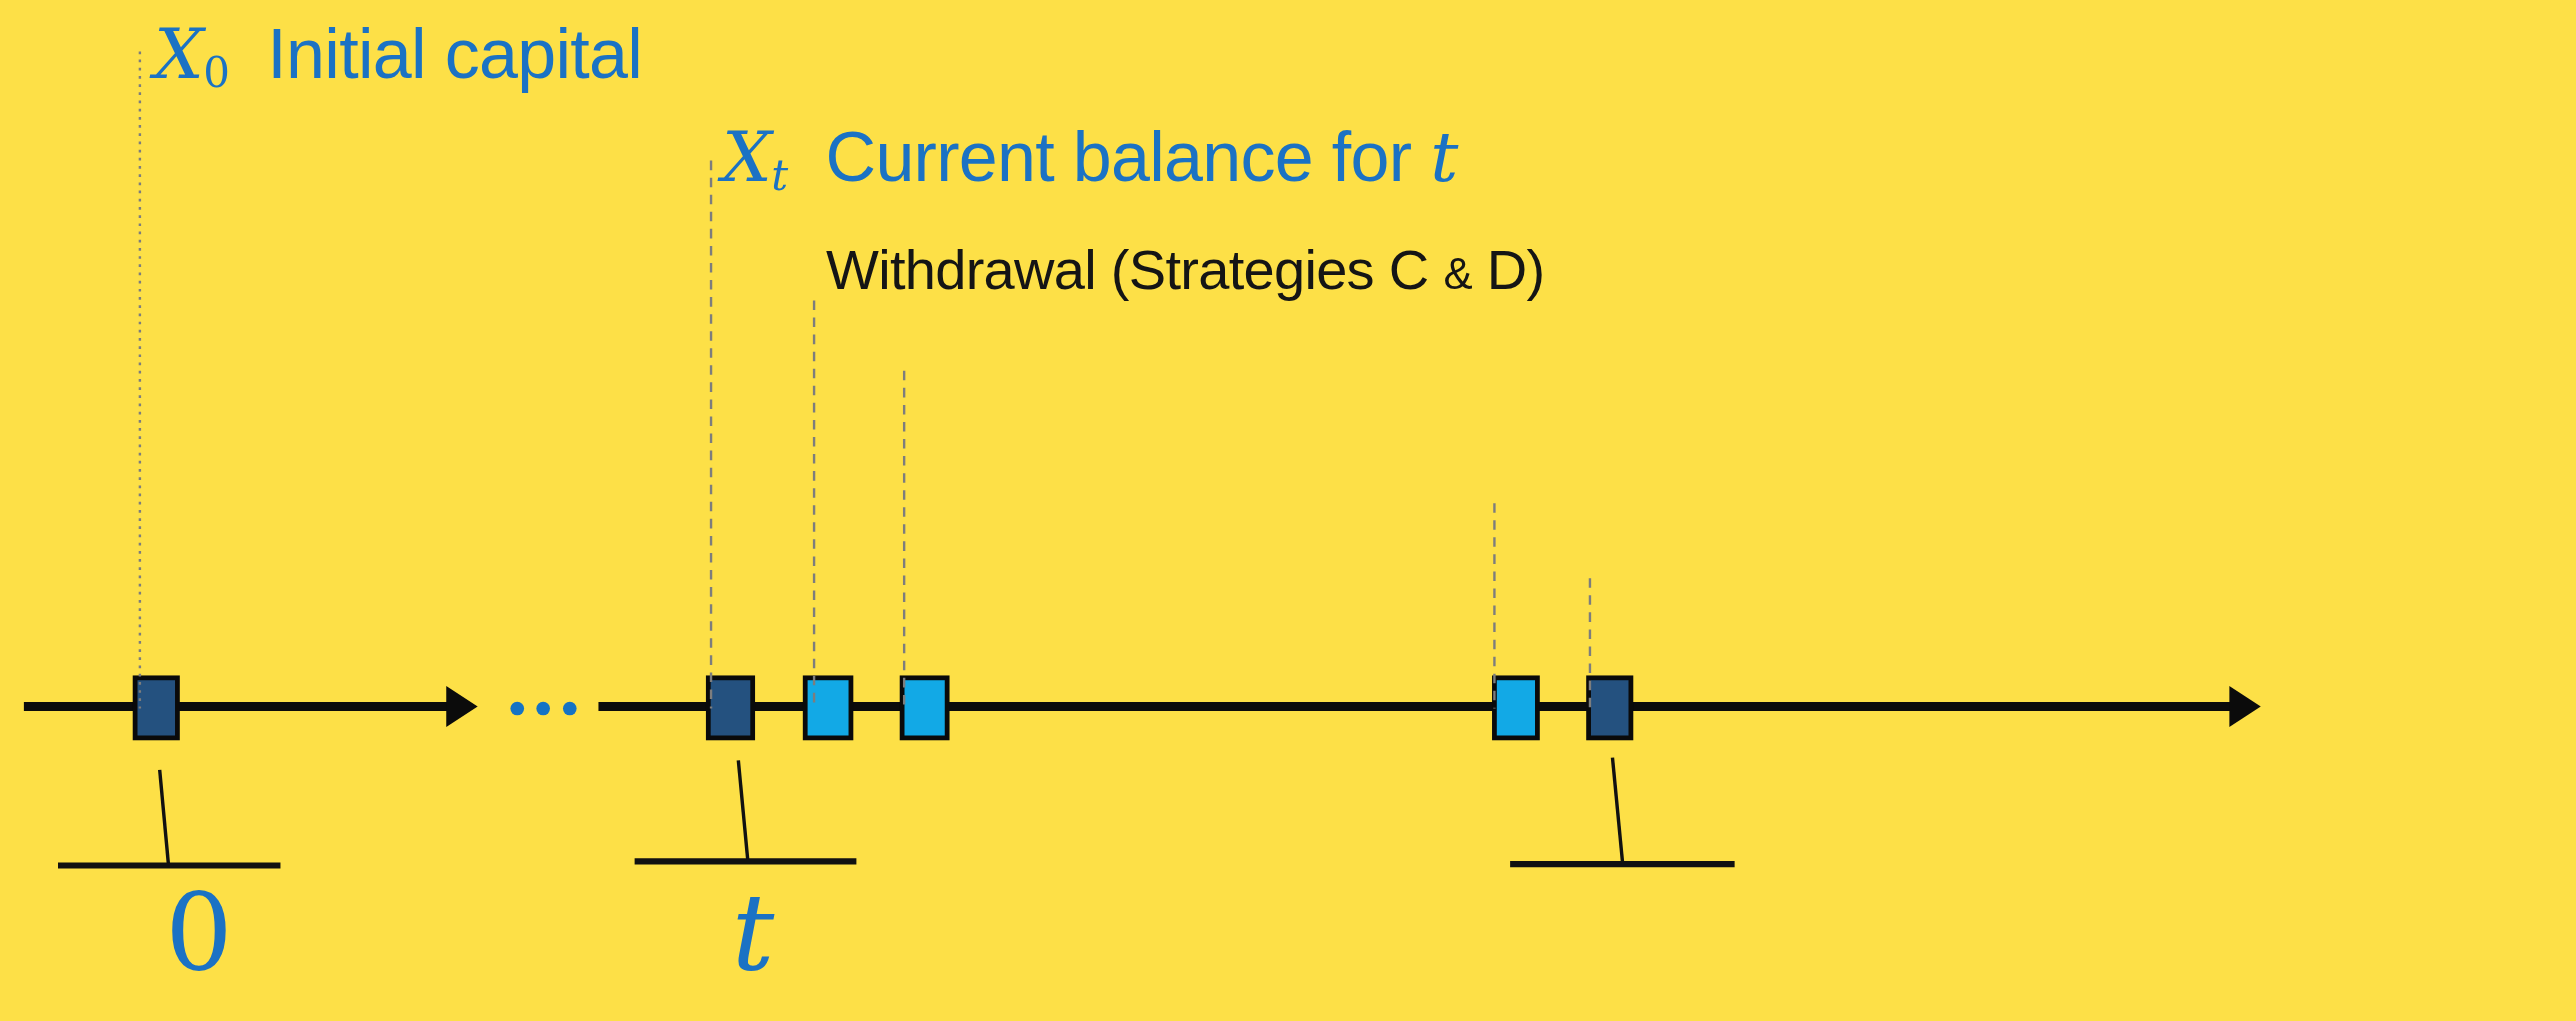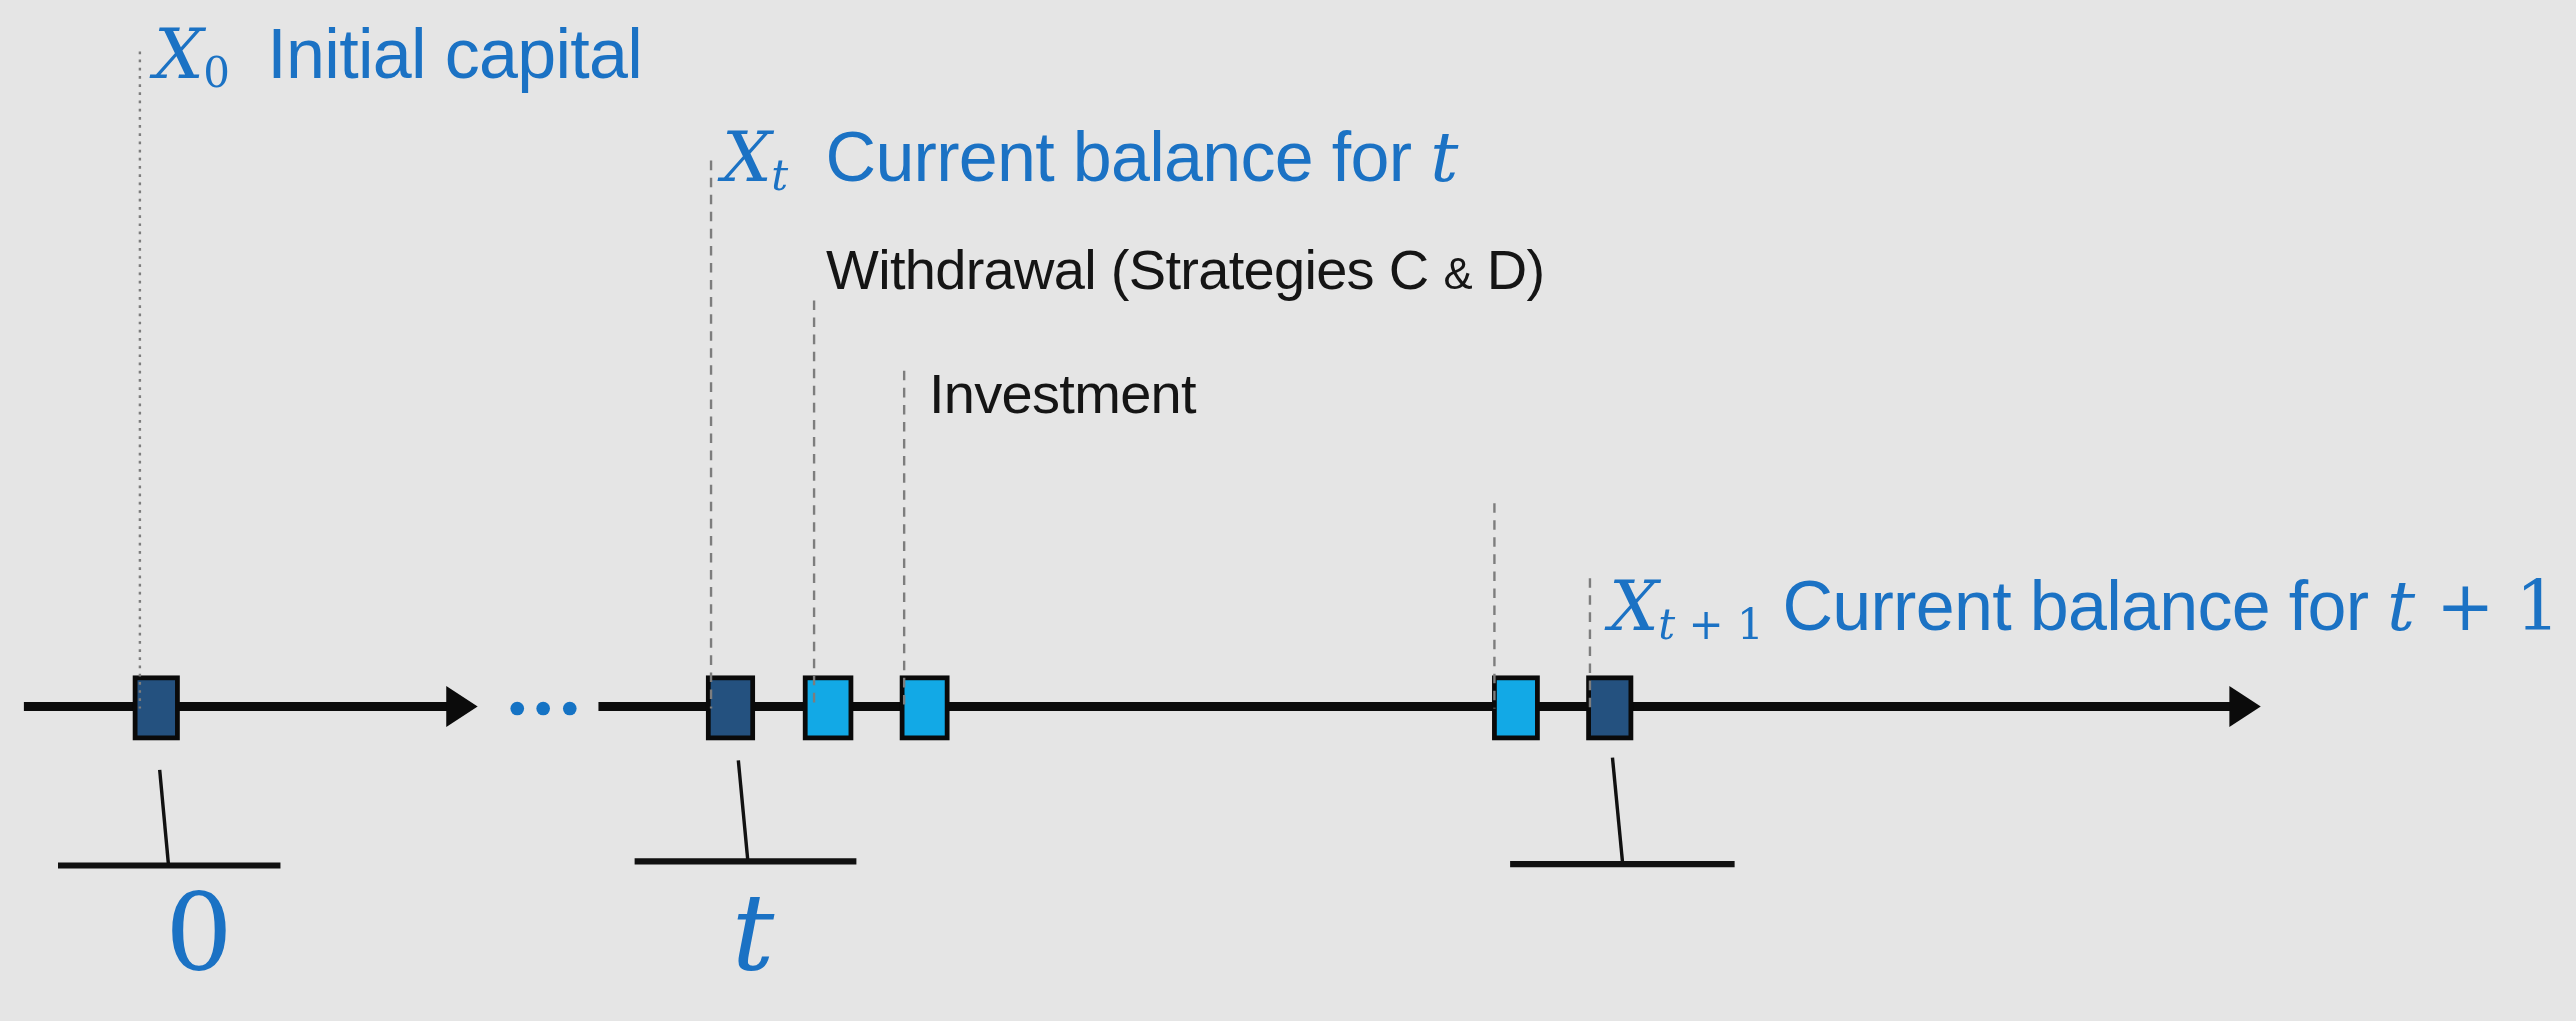--- a/index.html
+++ b/index.html
@@ -7,21 +7,21 @@
     padding: 0;
     background: #ffffff;
     width: 2576px;
     height: 1022px;
     overflow: hidden;
   }
   #canvas {
     position: relative;
     width: 2576px;
     height: 1022px;
-    background: #e5e5e5;
+    background: #fde047;
     font-family: "Liberation Sans", sans-serif;
   }
   #diagram-svg {
     position: absolute;
     left: 0;
     top: 0;
     width: 2576px;
     height: 1022px;
   }
   .lbl {
@@ -75,19 +75,17 @@
       <line x1="85" y1="1268" x2="411" y2="1268" stroke="#111111" stroke-width="9"></line>
       <line x1="1082" y1="1114" x2="1096" y2="1262" stroke="#111111" stroke-width="5"></line>
       <line x1="930" y1="1262" x2="1255" y2="1262" stroke="#111111" stroke-width="9"></line>
       <line x1="2363" y1="1110" x2="2378" y2="1266" stroke="#111111" stroke-width="5"></line>
       <line x1="2213" y1="1266" x2="2542" y2="1266" stroke="#111111" stroke-width="9"></line>
     </svg>
 
   <div class="lbl lbl-blue" style="left: 154px; top: 18.4px; color: rgb(27, 114, 196);"><span class="seg-mi">X</span><span class="seg-sub">0</span><span class="seg-tx">  Initial capital</span></div>
   <div class="lbl lbl-blue" style="left: 722px; top: 121px; color: rgb(27, 114, 196);"><span class="seg-mi">X</span><span class="seg-subi">t</span><span class="seg-tx">  Current balance for </span><span class="seg-mi">t</span></div>
   <div class="lbl lbl-black" style="left: 826px; top: 241px;"><span class="seg-tx">Withdrawal (Strategies C </span><span class="seg-amp">&amp;</span><span class="seg-tx"> D)</span></div>
-  <div class="lbl lbl-black" style="left: 929px; top: 365px;"><span class="seg-tx">Investment</span></div>
-  <div class="lbl lbl-blue" style="left: 1609px; top: 570px; color: rgb(27, 114, 196);"><span class="seg-mi">X</span><span class="seg-subi">t</span><span class="seg-sub"> + 1</span><span class="seg-tx"> Current balance for </span><span class="seg-mi">t</span><span class="seg-mu"> + 1</span></div>
 
   <div class="axis-lbl" style="left: 199px; top: 879px; color: rgb(27, 114, 196);"><span class="seg-mu">0</span></div>
   <div class="axis-lbl" style="left: 753px; top: 879px; color: rgb(27, 114, 196);"><span class="seg-mi">t</span></div>
 </div>
 
 
 </body></html>

